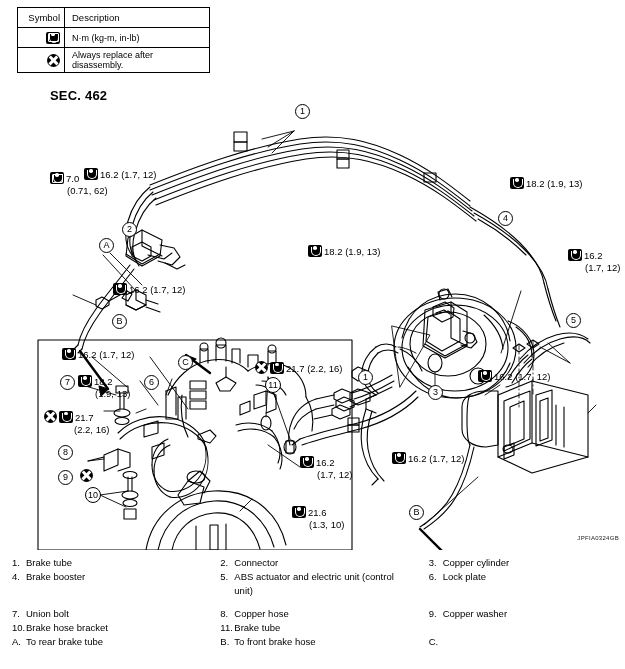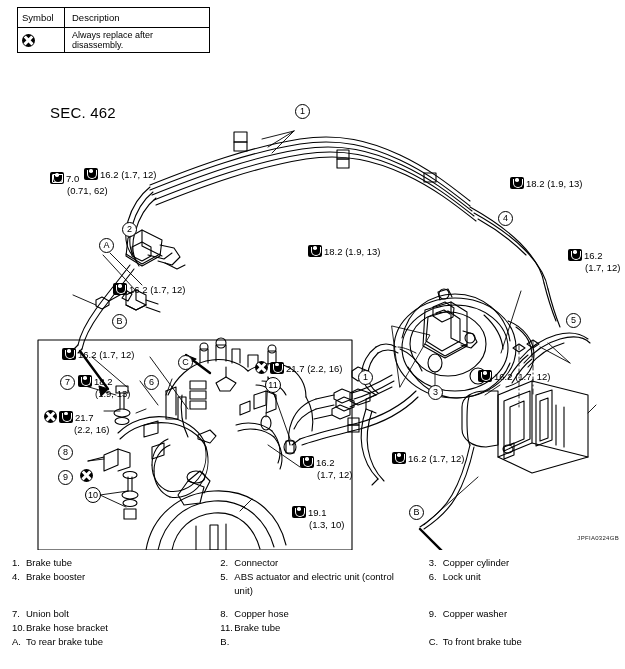--- a/index.html
+++ b/index.html
@@ -20,21 +20,21 @@
     position: absolute;
     left: 17px; top: 7px;
     width: 193px;
     border-collapse: collapse;
     font-size: 9px;
   }
   .symbol-table td, .symbol-table th {
     border: 1px solid #000;
     padding: 2px 4px;
     font-weight: normal;
-    text-align: left;
+    text-align: right;
     height: 20px;
     vertical-align: middle;
   }
   .symbol-table th { font-size: 9.5px; }
   .symbol-table td.desc, .symbol-table th.desc {
     text-align: left;
     padding-left: 7px;
   }
   .symbol-table td.symcell { width: 47px; }
 
@@ -90,23 +90,23 @@
     left: 5px; top: 1.2px;
     width: 3px; height: 10.6px;
     background: #fff;
   }
   .xsym::before { transform: rotate(45deg); }
   .xsym::after  { transform: rotate(-45deg); }
 
   
   .sec-label {
     position: absolute;
-    left: 50px; top: 104px;
-    font-size: 15px;
-    font-weight: normal;
+    left: 50px; top: 88px;
+    font-size: 13px;
+    font-weight: bold;
     letter-spacing: 0.2px;
   }
 
   
   #diagram {
     position: absolute;
     left: 0; top: 95px;
     width: 625px; height: 455px;
   }
 
@@ -155,20 +155,26 @@
   .spacer-row { height: 9px; }
 </style>
 </head>
 <body>
 
 <table class="symbol-table">
   <tbody>
       <tr>
     <th class="symcell">Symbol</th>
     <th class="desc">Description</th>
+  </tr>
+  <tr>
+    <td class="symcell">
+      <span class="tq inv"><span class="inner"></span></span>
+    </td>
+    <td class="desc">N·m (kg-m, in-lb)</td>
   </tr>
   <tr>
     <td class="symcell">
       <span class="xsym"></span>
     </td>
     <td class="desc">Always replace after disassembly.</td>
   </tr>
 </tbody>
   </table>
 
@@ -480,21 +486,21 @@
 <div class="callout" style="left:255px; top:361px;">
   <span class="xsym"></span><span class="tq" style="margin-left:2px"></span><span class="val">21.7 (2.2, 16)</span>
 </div>
 
 <div class="callout two" style="left:300px; top:456px;">
   <span class="tq"></span><span class="val">16.2</span>
   <span class="l2">(1.7, 12)</span>
 </div>
 
 <div class="callout two" style="left:292px; top:506px;">
-  <span class="tq"></span><span class="val">19.1</span>
+  <span class="tq"></span><span class="val">21.6</span>
   <span class="l2">(1.3, 10)</span>
 </div>
 
 <div class="callout" style="left:392px; top:452px;">
   <span class="tq"></span><span class="val">16.2 (1.7, 12)</span>
 </div>
 
 <div class="bubble" style="left:295px; top:104px;">1</div>
 <div class="bubble" style="left:122px; top:222px;">2</div>
 <div class="bubble" style="left:428px; top:385px;">3</div>
@@ -539,21 +545,21 @@
     <div class="pcol">
       <span class="pnum">4.</span>
       <span class="pname">Brake booster</span>
     </div>
     <div class="pcol">
       <span class="pnum">5.</span>
       <span class="pname">ABS actuator and electric unit (control unit)</span>
     </div>
     <div class="pcol">
       <span class="pnum">6.</span>
-      <span class="pname">Lock unit</span>
+      <span class="pname">Lock plate</span>
     </div>
   </div>
   <div class="spacer-row"></div>
   <div class="parts-row">
     <div class="pcol">
       <span class="pnum">7.</span>
       <span class="pname">Union bolt</span>
     </div>
     <div class="pcol">
       <span class="pnum">8.</span>
@@ -578,19 +584,19 @@
       <span class="pname"></span>
     </div>
   </div>
   <div class="parts-row">
     <div class="pcol">
       <span class="pnum">A.</span>
       <span class="pname">To rear brake tube</span>
     </div>
     <div class="pcol">
       <span class="pnum">B.</span>
+      <span class="pname">To front brake hose</span>
     </div>
     <div class="pcol">
       <span class="pnum">C.</span>
-      <span class="pname">To front brake tube</span>
     </div>
   </div>
 </div>
 
 </body></html>

